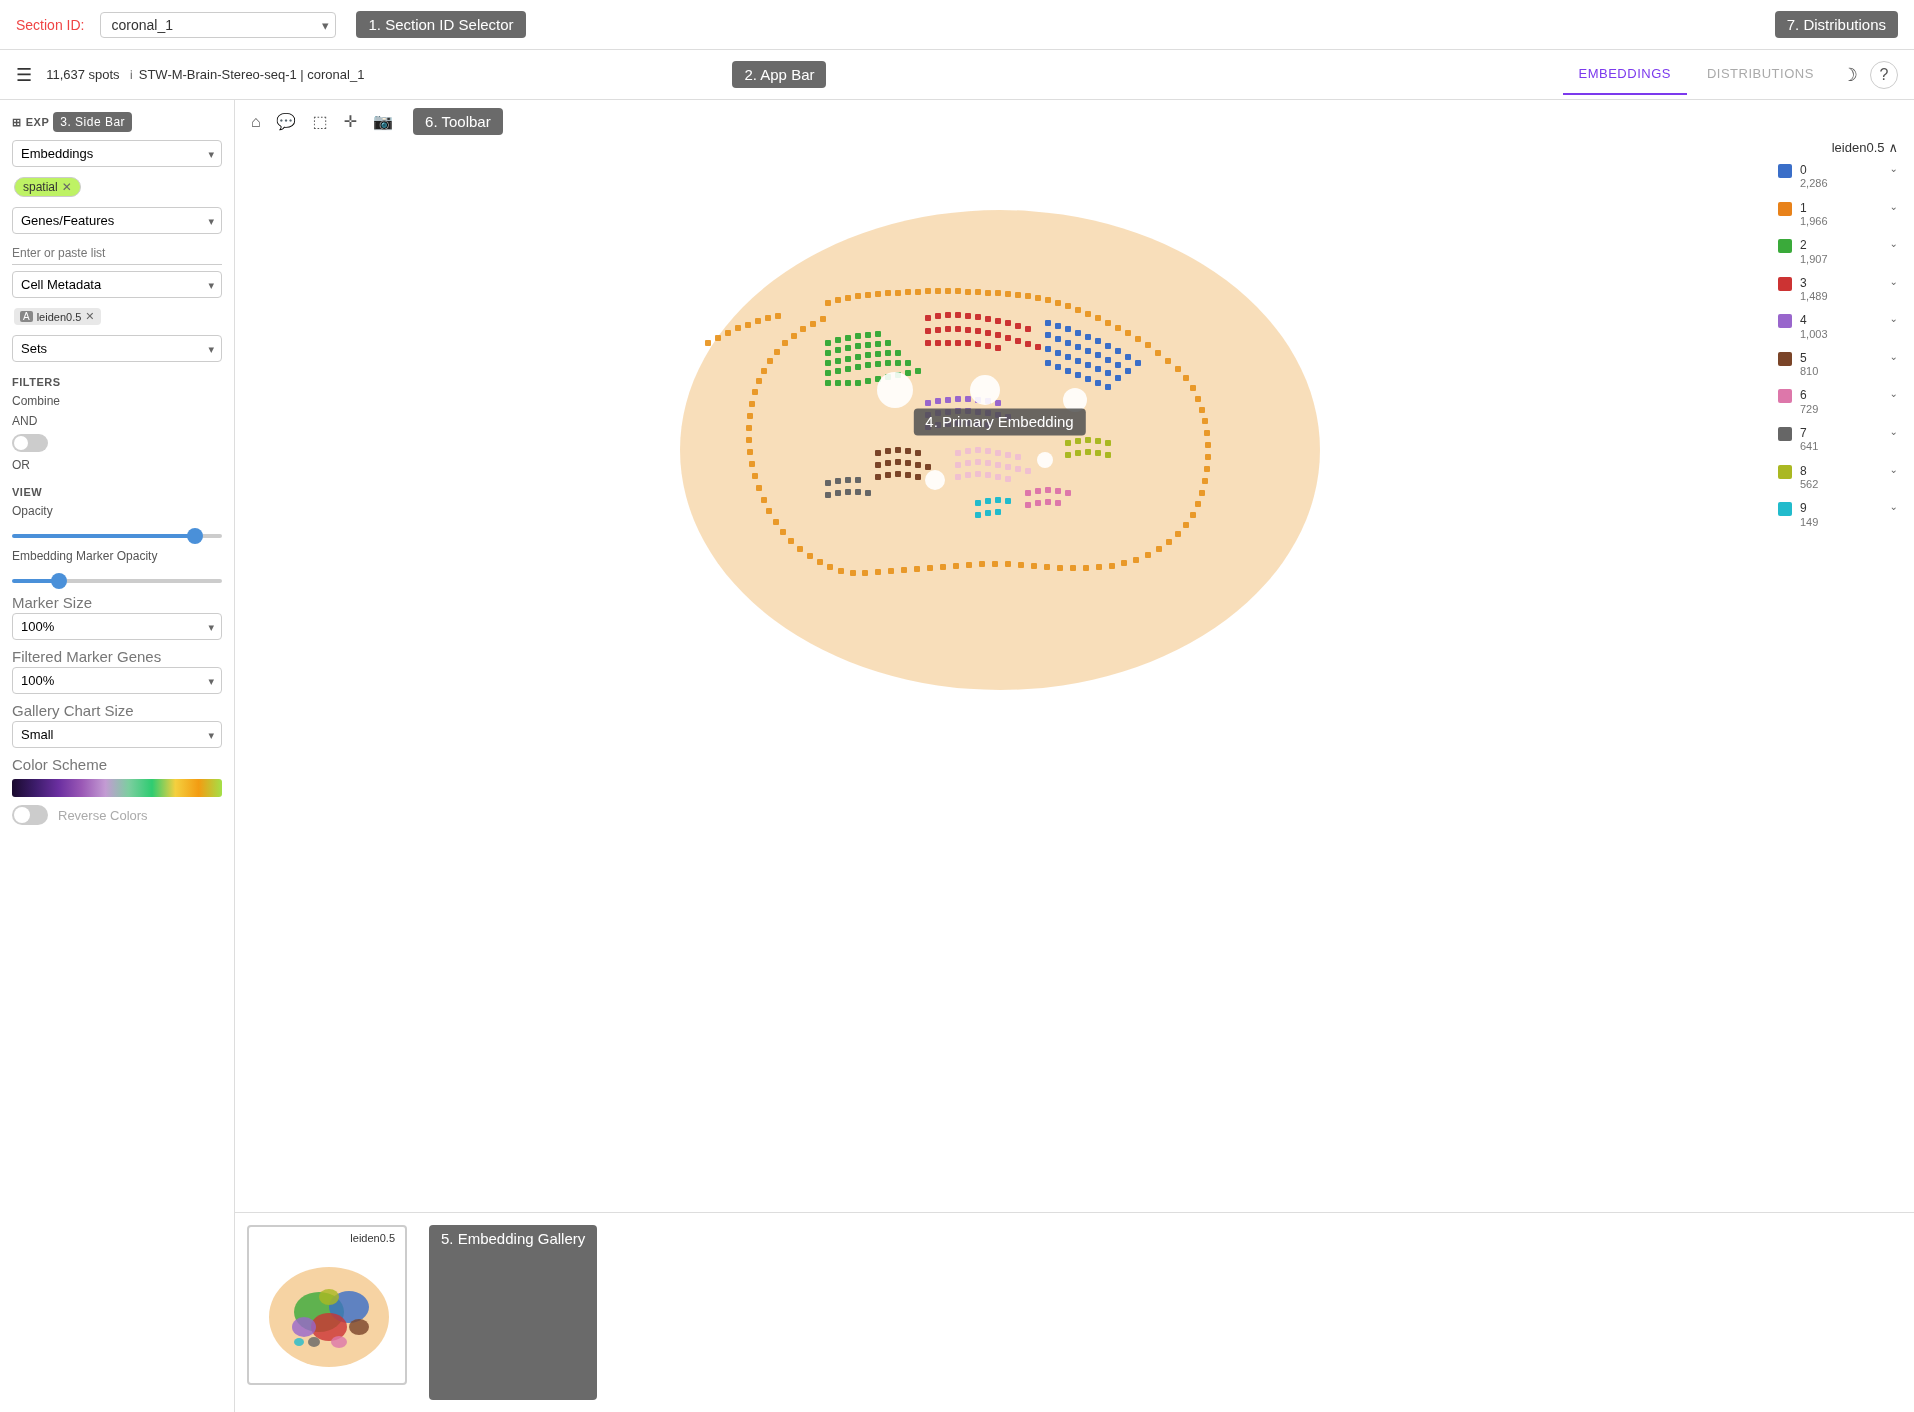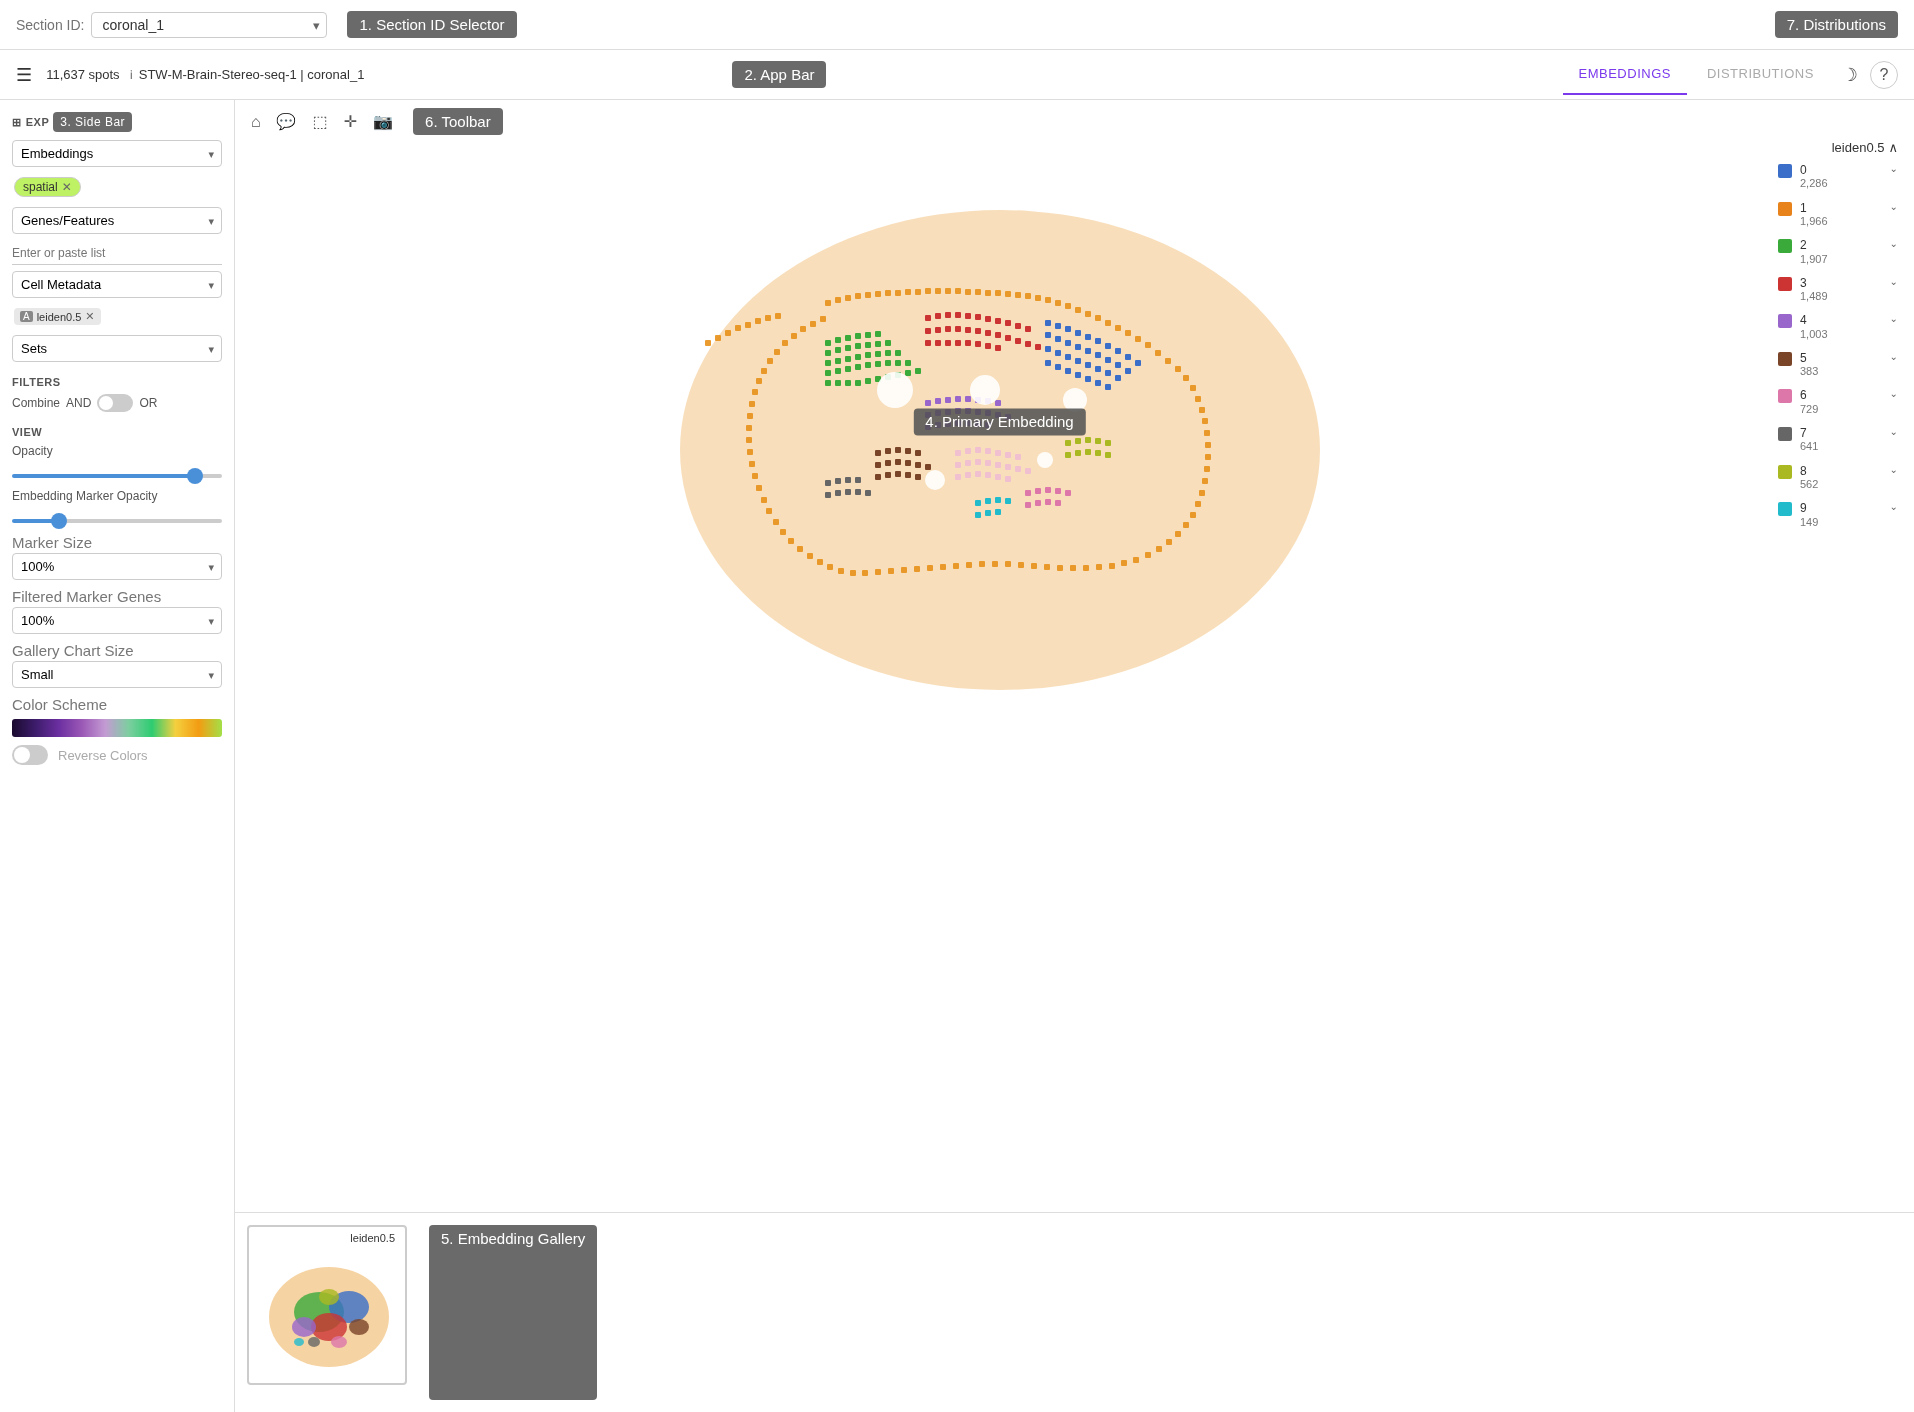--- a/index.html
+++ b/index.html
@@ -2,21 +2,21 @@
 <html><head>
   <meta charset="utf-8">
   <style>
     * { box-sizing: border-box; margin: 0; padding: 0; }
     body { font-family: -apple-system, BlinkMacSystemFont, 'Segoe UI', sans-serif; font-size: 13px; background: #fff; color: #333; overflow: hidden; width: 1914px; height: 1412px; }
 
     
     .section-id-bar {
       display: flex; align-items: center; padding: 8px 16px; border-bottom: 1px solid #ddd; background: #fff; height: 50px;
     }
-    .section-id-label { font-size: 14px; color: #737373; margin-right: 7px; }
+    .section-id-label { font-size: 14px; color: #ef4444; margin-right: 16px; }
     .section-id-select {
       border: 1px solid #ccc; border-radius: 4px; padding: 4px 28px 4px 10px; font-size: 14px; color: #333; background: #fff; appearance: none; cursor: pointer; width: 236px;
     }
     .section-id-wrapper { position: relative; display: inline-block; }
     .section-id-wrapper::after { content: '▾'; position: absolute; right: 8px; top: 50%; transform: translateY(-50%); pointer-events: none; color: #666; }
     .top-right-annotation { margin-left: auto; }
 
     
     .app-bar {
       display: flex; align-items: center; padding: 0 16px; border-bottom: 1px solid #ddd; background: #fff; height: 50px;
@@ -56,21 +56,21 @@
     .text-input {
       width: 100%; border: none; border-bottom: 1px solid #ccc; padding: 4px 0; font-size: 12px; color: #999; outline: none; background: transparent; margin-bottom: 6px;
     }
     .cell-meta-chip {
       display: inline-flex; align-items: center; background: #e8e8e8; border-radius: 4px; padding: 2px 6px; font-size: 11px; margin: 2px;
     }
     .cell-meta-chip .letter { background: #888; color: #fff; border-radius: 2px; padding: 0 3px; margin-right: 4px; font-size: 10px; }
     .cell-meta-chip .remove { margin-left: 4px; cursor: pointer; color: #666; }
 
     .filters-section { margin-top: 10px; }
-    .combine-row { display: flex; align-items: center; gap: 6px; font-size: 12px; color: #555; margin-top: 4px; }
+    .combine-row { display: flex; align-items: flex-start; gap: 6px; font-size: 12px; color: #555; margin-top: 4px; flex-direction: column; }
     .toggle-switch { position: relative; width: 36px; height: 18px; }
     .toggle-switch input { opacity: 0; width: 0; height: 0; }
     .toggle-slider { position: absolute; cursor: pointer; top: 0; left: 0; right: 0; bottom: 0; background: #ccc; border-radius: 18px; }
     .toggle-slider:before { position: absolute; content: ''; height: 14px; width: 14px; left: 2px; bottom: 2px; background: white; border-radius: 50%; transition: 0.3s; }
 
     .view-section { }
     .view-label { font-size: 12px; color: #555; margin-bottom: 4px; }
     .slider-container { padding: 4px 0 8px; }
     .slider { width: 100%; height: 4px; -webkit-appearance: none; background: linear-gradient(to right, #4a90d9 0%, #4a90d9 90%, #ccc 90%); border-radius: 2px; outline: none; cursor: pointer; }
     .slider::-webkit-slider-thumb { -webkit-appearance: none; width: 16px; height: 16px; border-radius: 50%; background: #4a90d9; cursor: pointer; }
@@ -694,21 +694,21 @@
     <div class="legend-text">
       <div>4</div>
       <div class="legend-count">1,003</div>
     </div>
     <span class="legend-chevron" style="margin-left:auto;">⌄</span>
   </div>
             <div class="legend-item">
     <div class="legend-color" style="background:#7a4428"></div>
     <div class="legend-text">
       <div>5</div>
-      <div class="legend-count">383</div>
+      <div class="legend-count">810</div>
     </div>
     <span class="legend-chevron" style="margin-left:auto;">⌄</span>
   </div>
             <div class="legend-item">
     <div class="legend-color" style="background:#dd77aa"></div>
     <div class="legend-text">
       <div>6</div>
       <div class="legend-count">729</div>
     </div>
     <span class="legend-chevron" style="margin-left:auto;">⌄</span>

